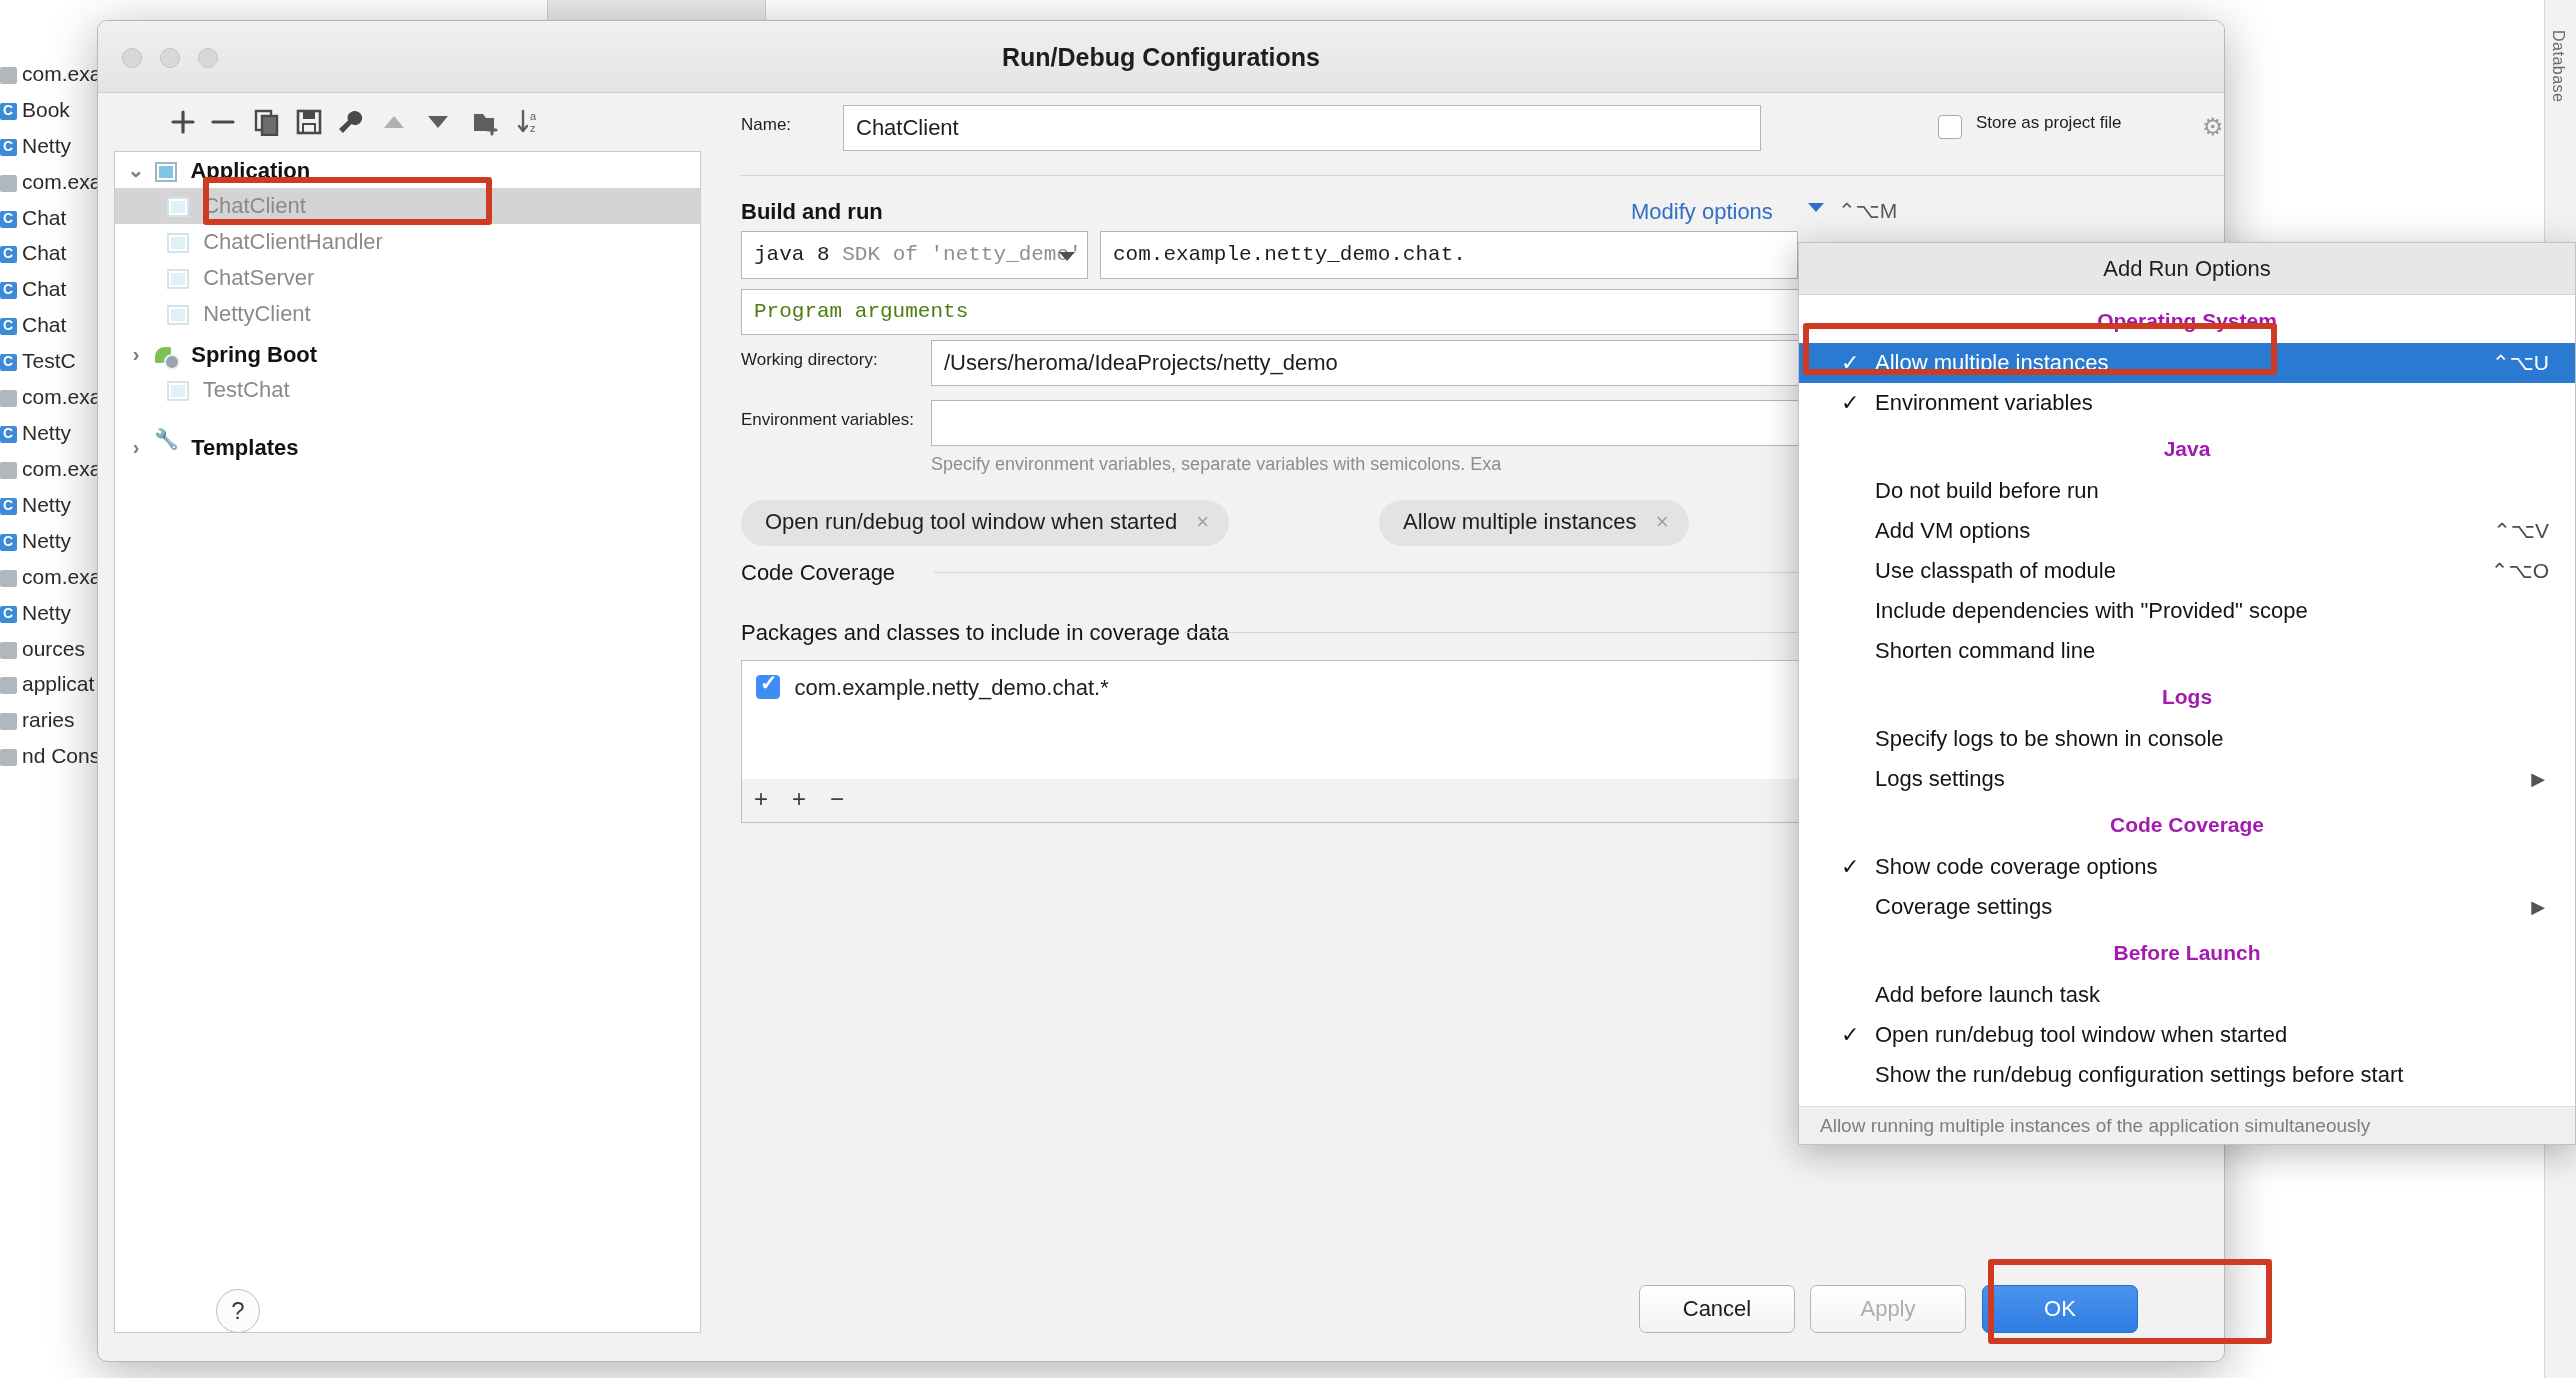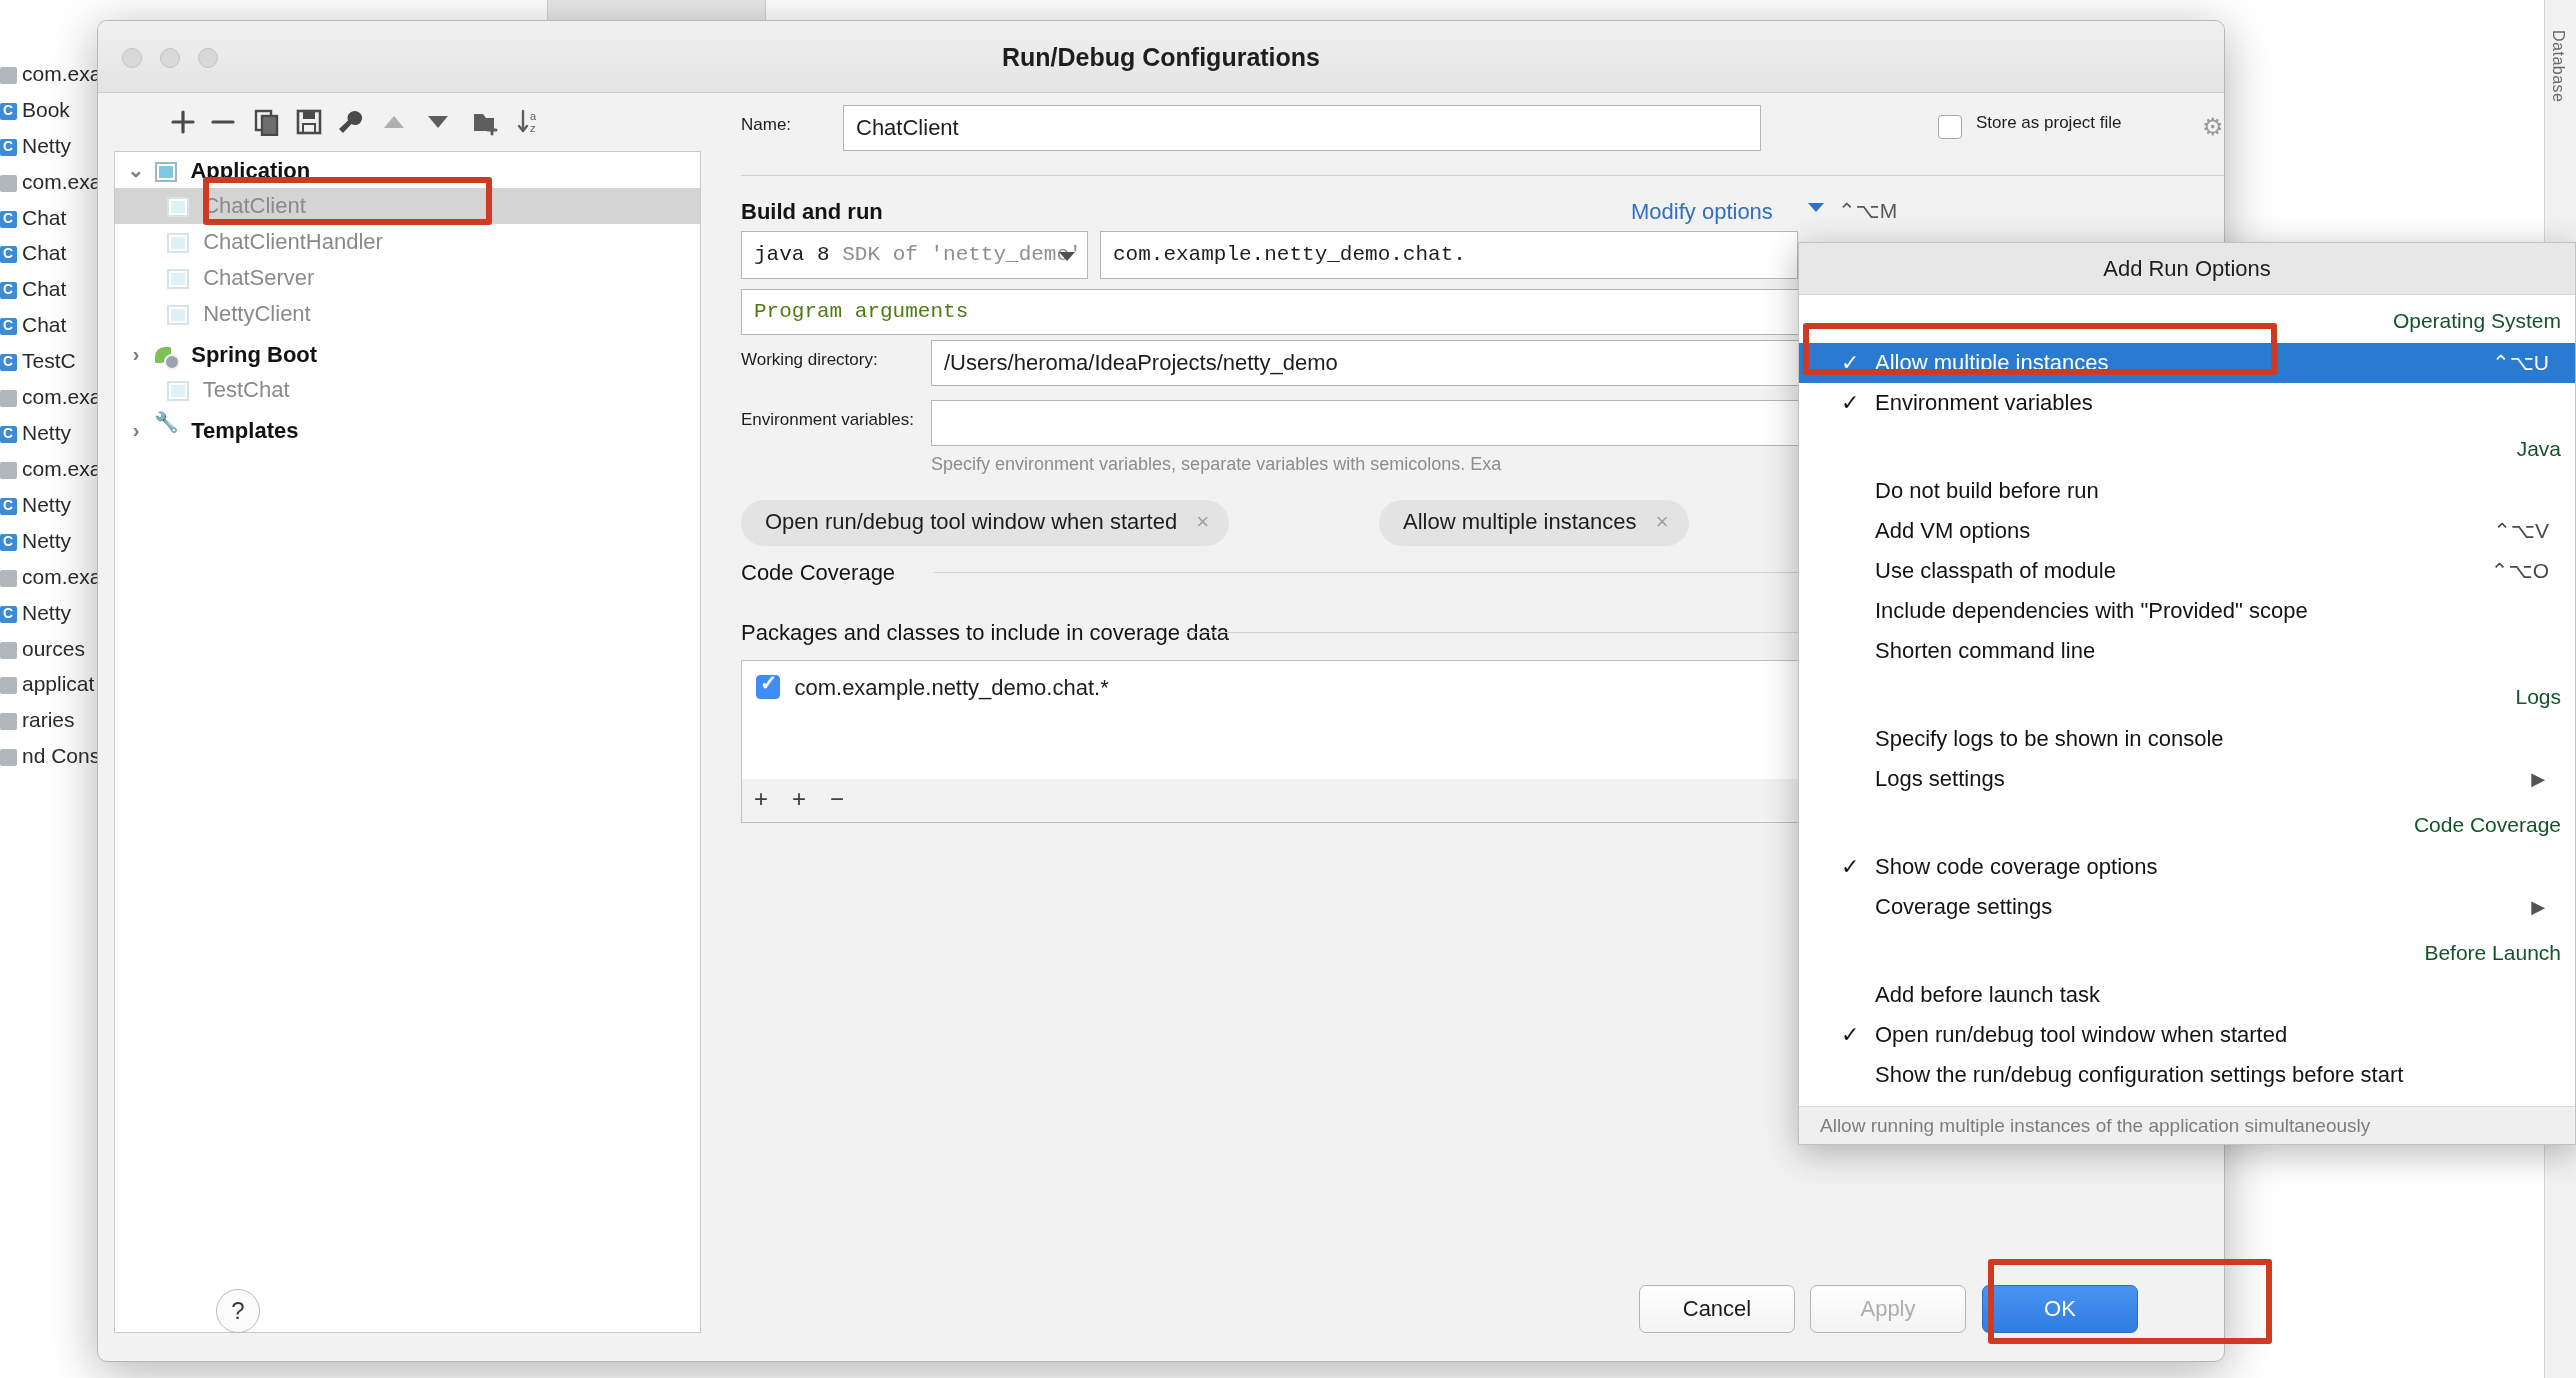--- a/index.html
+++ b/index.html
@@ -248,22 +248,22 @@
   }
   #popup-header {
     position: relative; height: 52px; line-height: 52px;
     background: #e7e7e7; border-bottom: 1px solid #d2d2d2;
     text-align: center; font-size: 22px; color: #1e1e1e;
   }
   .menu-sec {
     position: relative; height: 40px; margin-top: 8px;
   }
   .menu-sec .lbl {
-    position: absolute; left: 0; right: 0; top: 6px; text-align: right;
-    font-size: 21px; color: #14532d; font-weight: normal;
+    position: absolute; left: 0; right: 0; top: 6px; text-align: center;
+    font-size: 21px; color: #a21caf; font-weight: bold;
     background: #ffffff; display: inline-block;
   }
   .menu-sec .lbl span { background:#ffffff; padding: 0 14px; }
   .menu-sec .rule {
     position: absolute; left: 18px; right: 18px; top: 19px;
     height: 1px; background: #dcdcdc;
   }
   .menu-item {
     position: relative; height: 40px; line-height: 40px;
     font-size: 22px; color: #141414; padding-left: 76px; white-space: nowrap;
@@ -424,21 +424,21 @@
         </div>
         <div class="tree-row group" style="padding-left:8px;margin-top:4px">
           <span class="tw">›</span>
           <span class="node-ico spring"></span>
           <span>Spring Boot</span>
         </div>
         <div class="tree-row" style="padding-left:52px">
           <span class="node-ico cls"></span>
           <span>TestChat</span>
         </div>
-        <div class="tree-row group" style="padding-left:8px;margin-top:4px">
+        <div class="tree-row group" style="padding-left:8px;margin-top:21px">
           <span class="tw">›</span>
           <span class="node-ico wrench"></span>
           <span>Templates</span>
         </div>
       </div>
 
       <div id="help-btn">?</div>
     </div>
 
     <div id="right-col">

